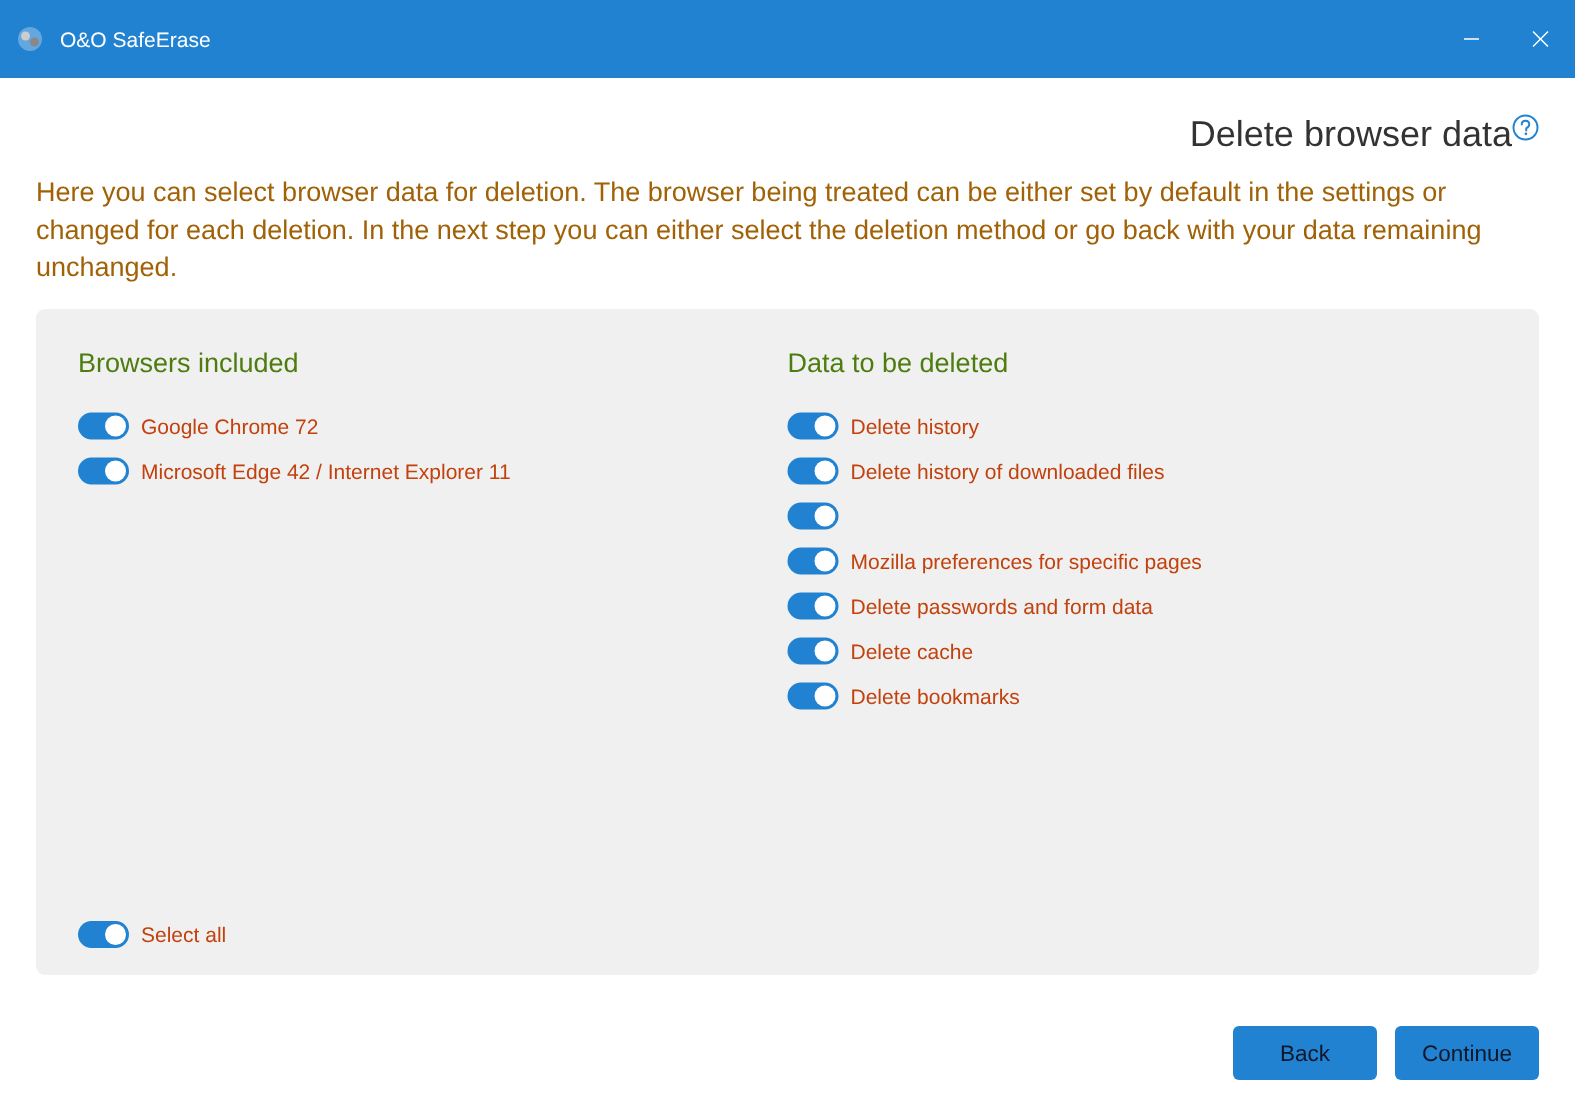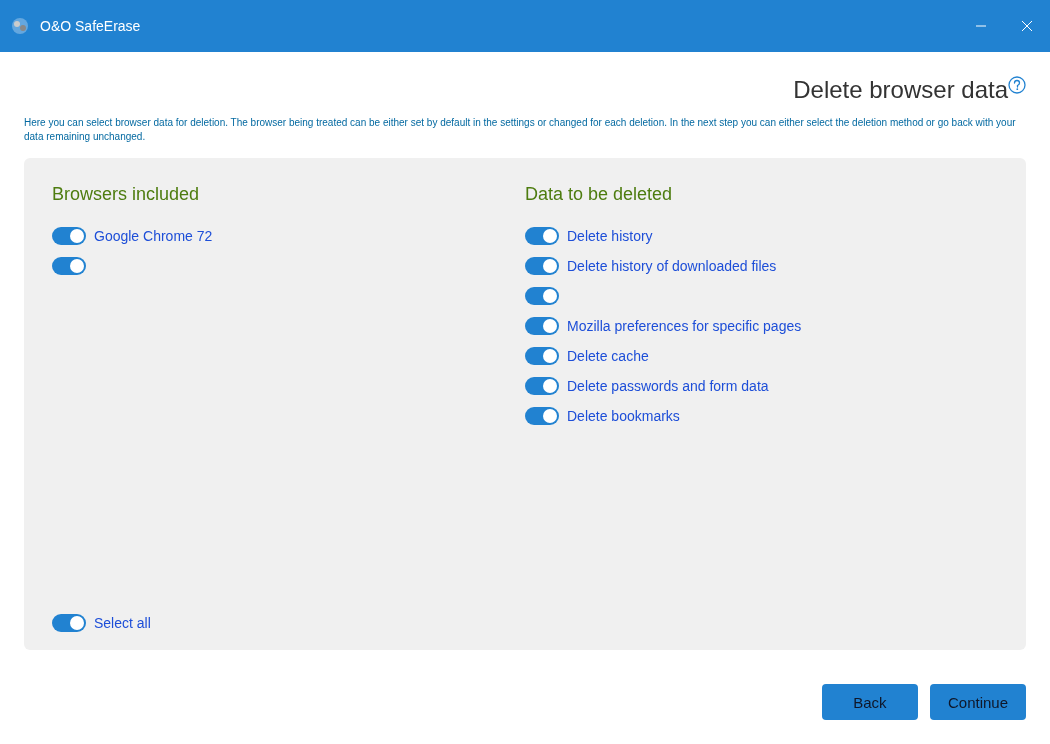--- a/index.html
+++ b/index.html
@@ -74,23 +74,23 @@
       font-weight: 300;
       color: #333333;
     }
     .help-icon {
       width: 18px;
       height: 18px;
       cursor: pointer;
       color: #2182d1;
     }
     .description {
-      font-size: 10px;
-      font-weight: 300;
-      color: #0369a1;
+      font-size: 18px;
+      font-weight: 300;
+      color: #a16207;
       line-height: 1.4;
       margin-bottom: 14px;
     }
     .panel {
       flex: 1;
       background: #f0f0f0;
       border-radius: 6px;
       padding: 26px 28px 18px 28px;
       display: flex;
       flex-direction: column;
@@ -129,21 +129,21 @@
       width: 14px;
       height: 14px;
       background: #ffffff;
       border-radius: 50%;
       top: 2px;
       right: 2px;
     }
     .toggle-label {
       font-size: 14px;
       font-weight: 300;
-      color: #1d4ed8;
+      color: #c2410c;
     }
     .select-all-row {
       display: flex;
       align-items: center;
       margin-top: auto;
       text-align: center;
     }
     .footer {
       display: flex;
       justify-content: flex-end;
@@ -213,20 +213,21 @@
       <div class="columns">
         <div class="column">
           <div class="column-title">Browsers included</div>
 
           <div class="toggle-row">
             <div class="toggle"></div>
             <div class="toggle-label">Google Chrome 72</div>
           </div>
           <div class="toggle-row">
             <div class="toggle"></div>
+            <div class="toggle-label">Microsoft Edge 42 / Internet Explorer 11</div>
           </div>
         </div>
 
         <div class="column">
           <div class="column-title">Data to be deleted</div>
 
           <div class="toggle-row">
             <div class="toggle"></div>
             <div class="toggle-label">Delete history</div>
           </div>
@@ -236,25 +237,25 @@
           </div>
           <div class="toggle-row">
             <div class="toggle"></div>
           </div>
           <div class="toggle-row">
             <div class="toggle"></div>
             <div class="toggle-label">Mozilla preferences for specific pages</div>
           </div>
           <div class="toggle-row">
             <div class="toggle"></div>
+            <div class="toggle-label">Delete passwords and form data</div>
+          </div>
+          <div class="toggle-row">
+            <div class="toggle"></div>
             <div class="toggle-label">Delete cache</div>
-          </div>
-          <div class="toggle-row">
-            <div class="toggle"></div>
-            <div class="toggle-label">Delete passwords and form data</div>
           </div>
           <div class="toggle-row">
             <div class="toggle"></div>
             <div class="toggle-label">Delete bookmarks</div>
           </div>
         </div>
       </div>
 
       <div class="select-all-row">
         <div class="toggle"></div>

